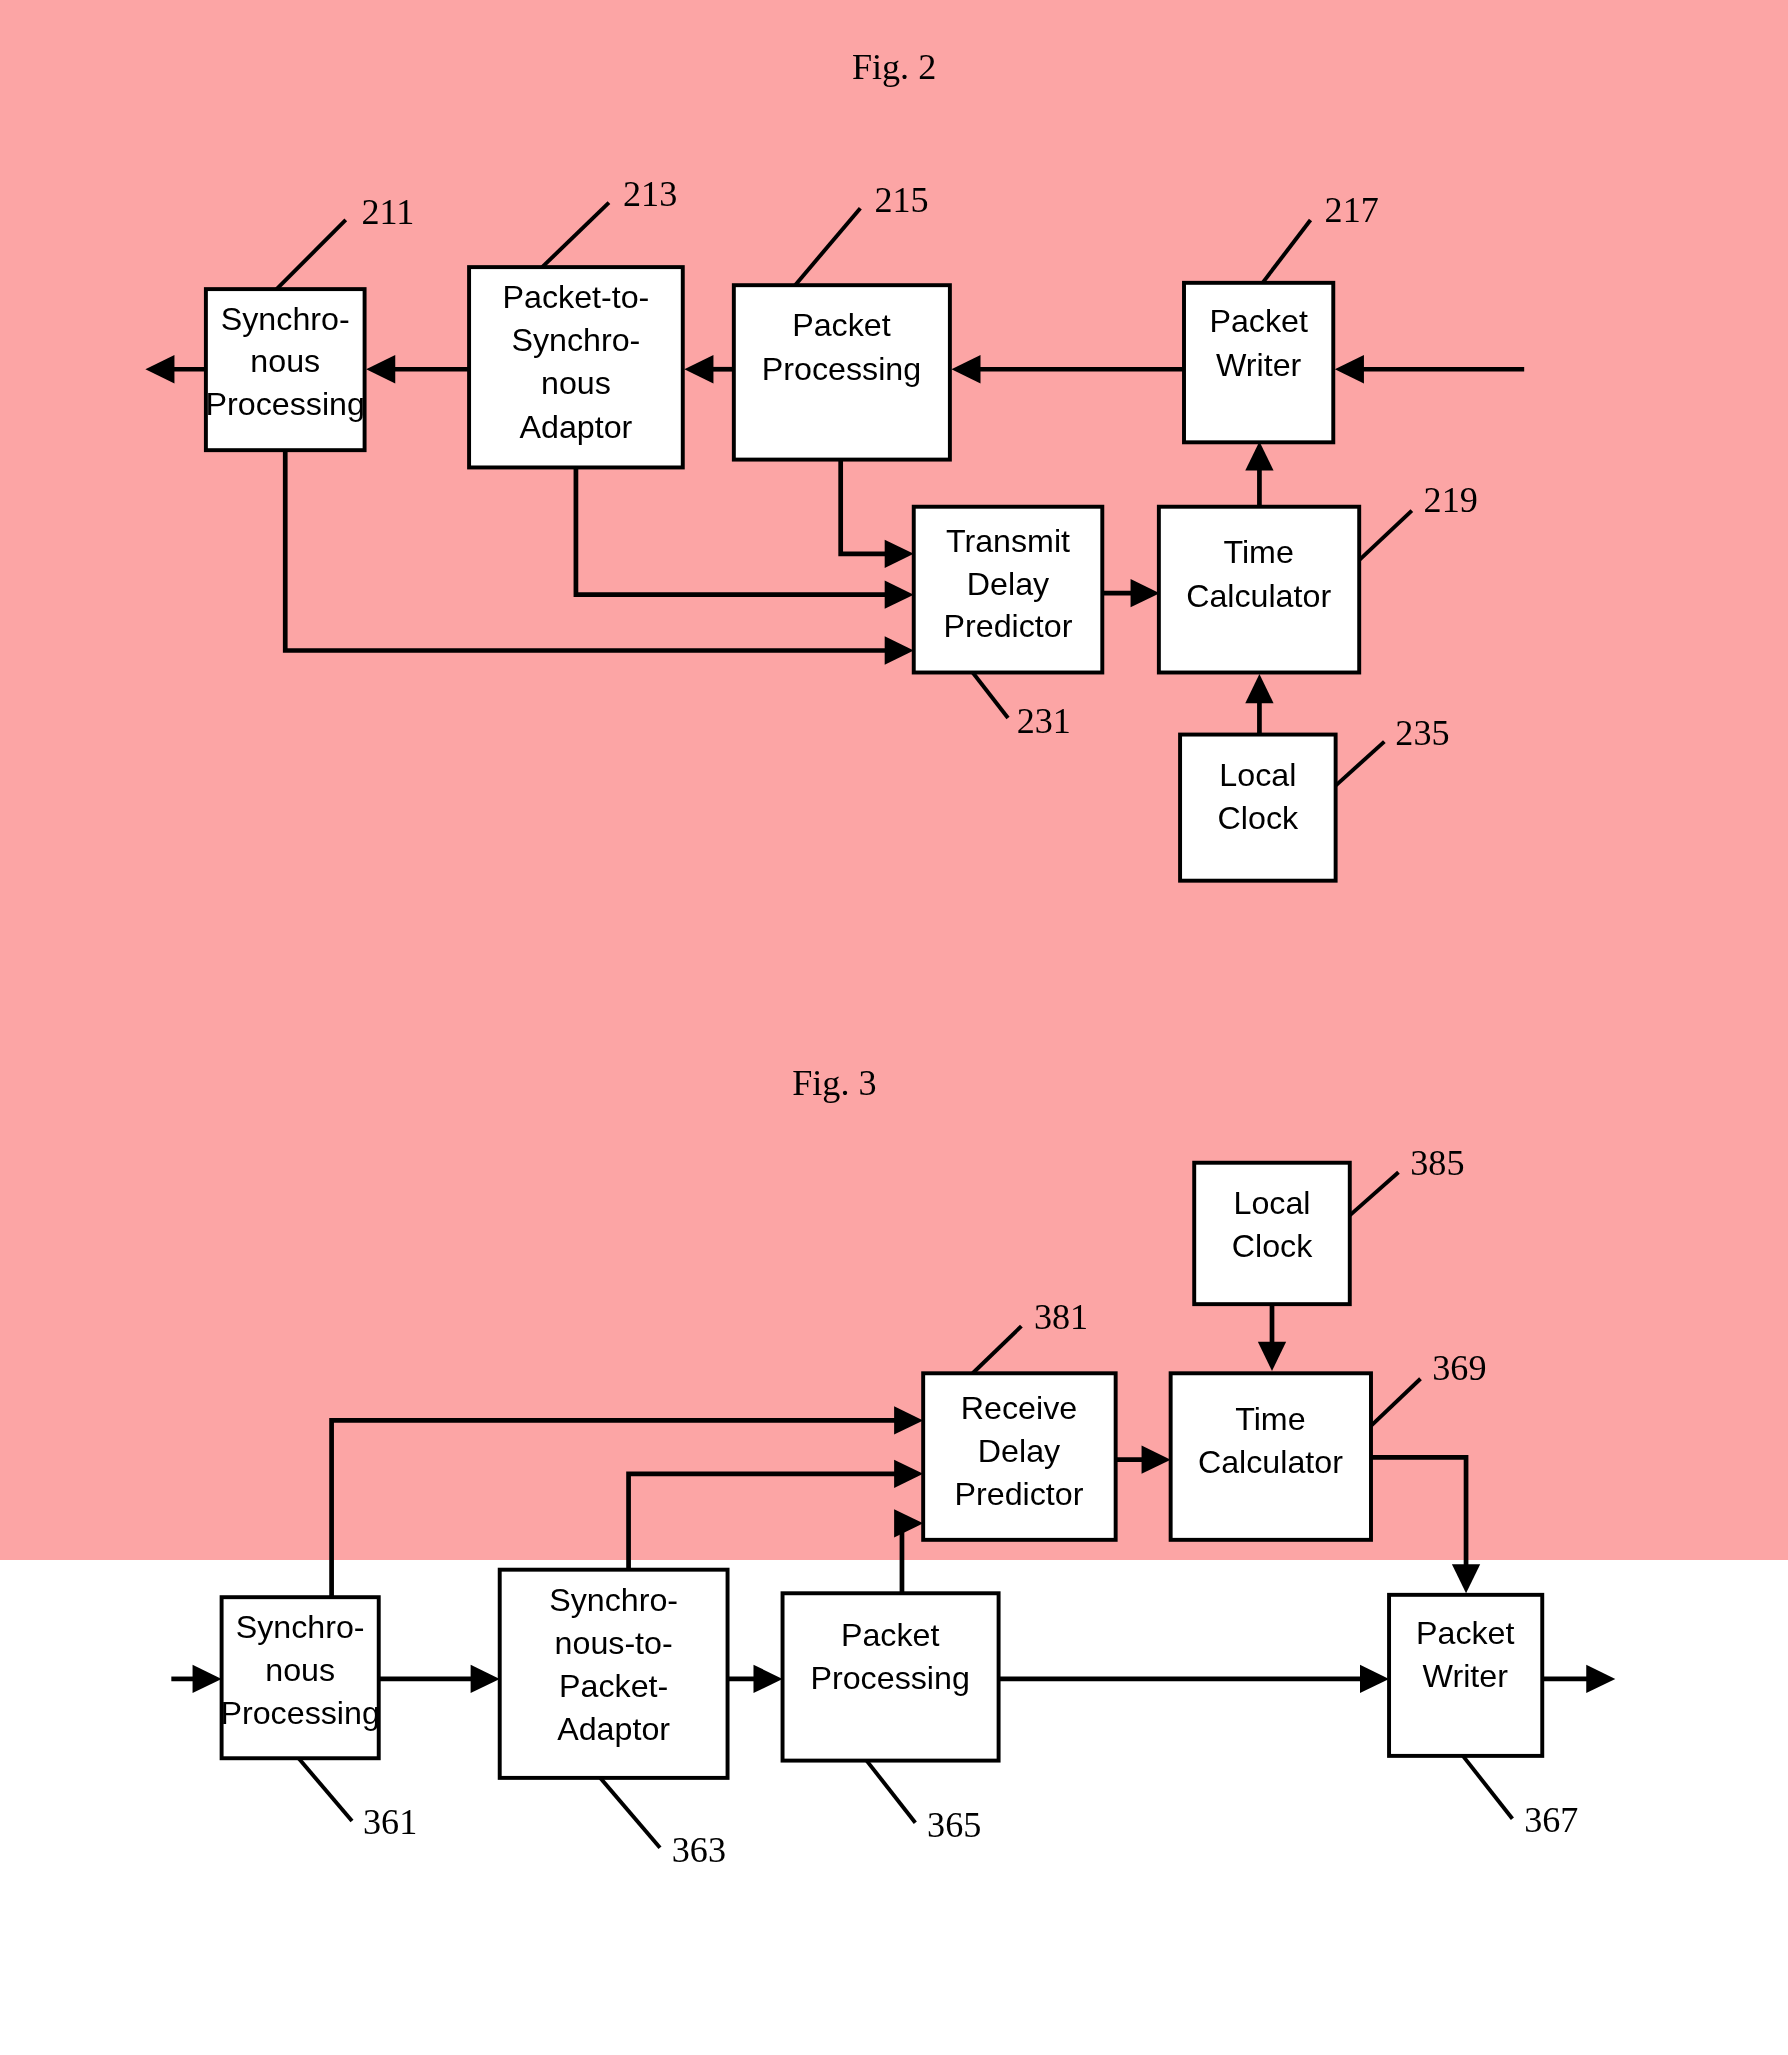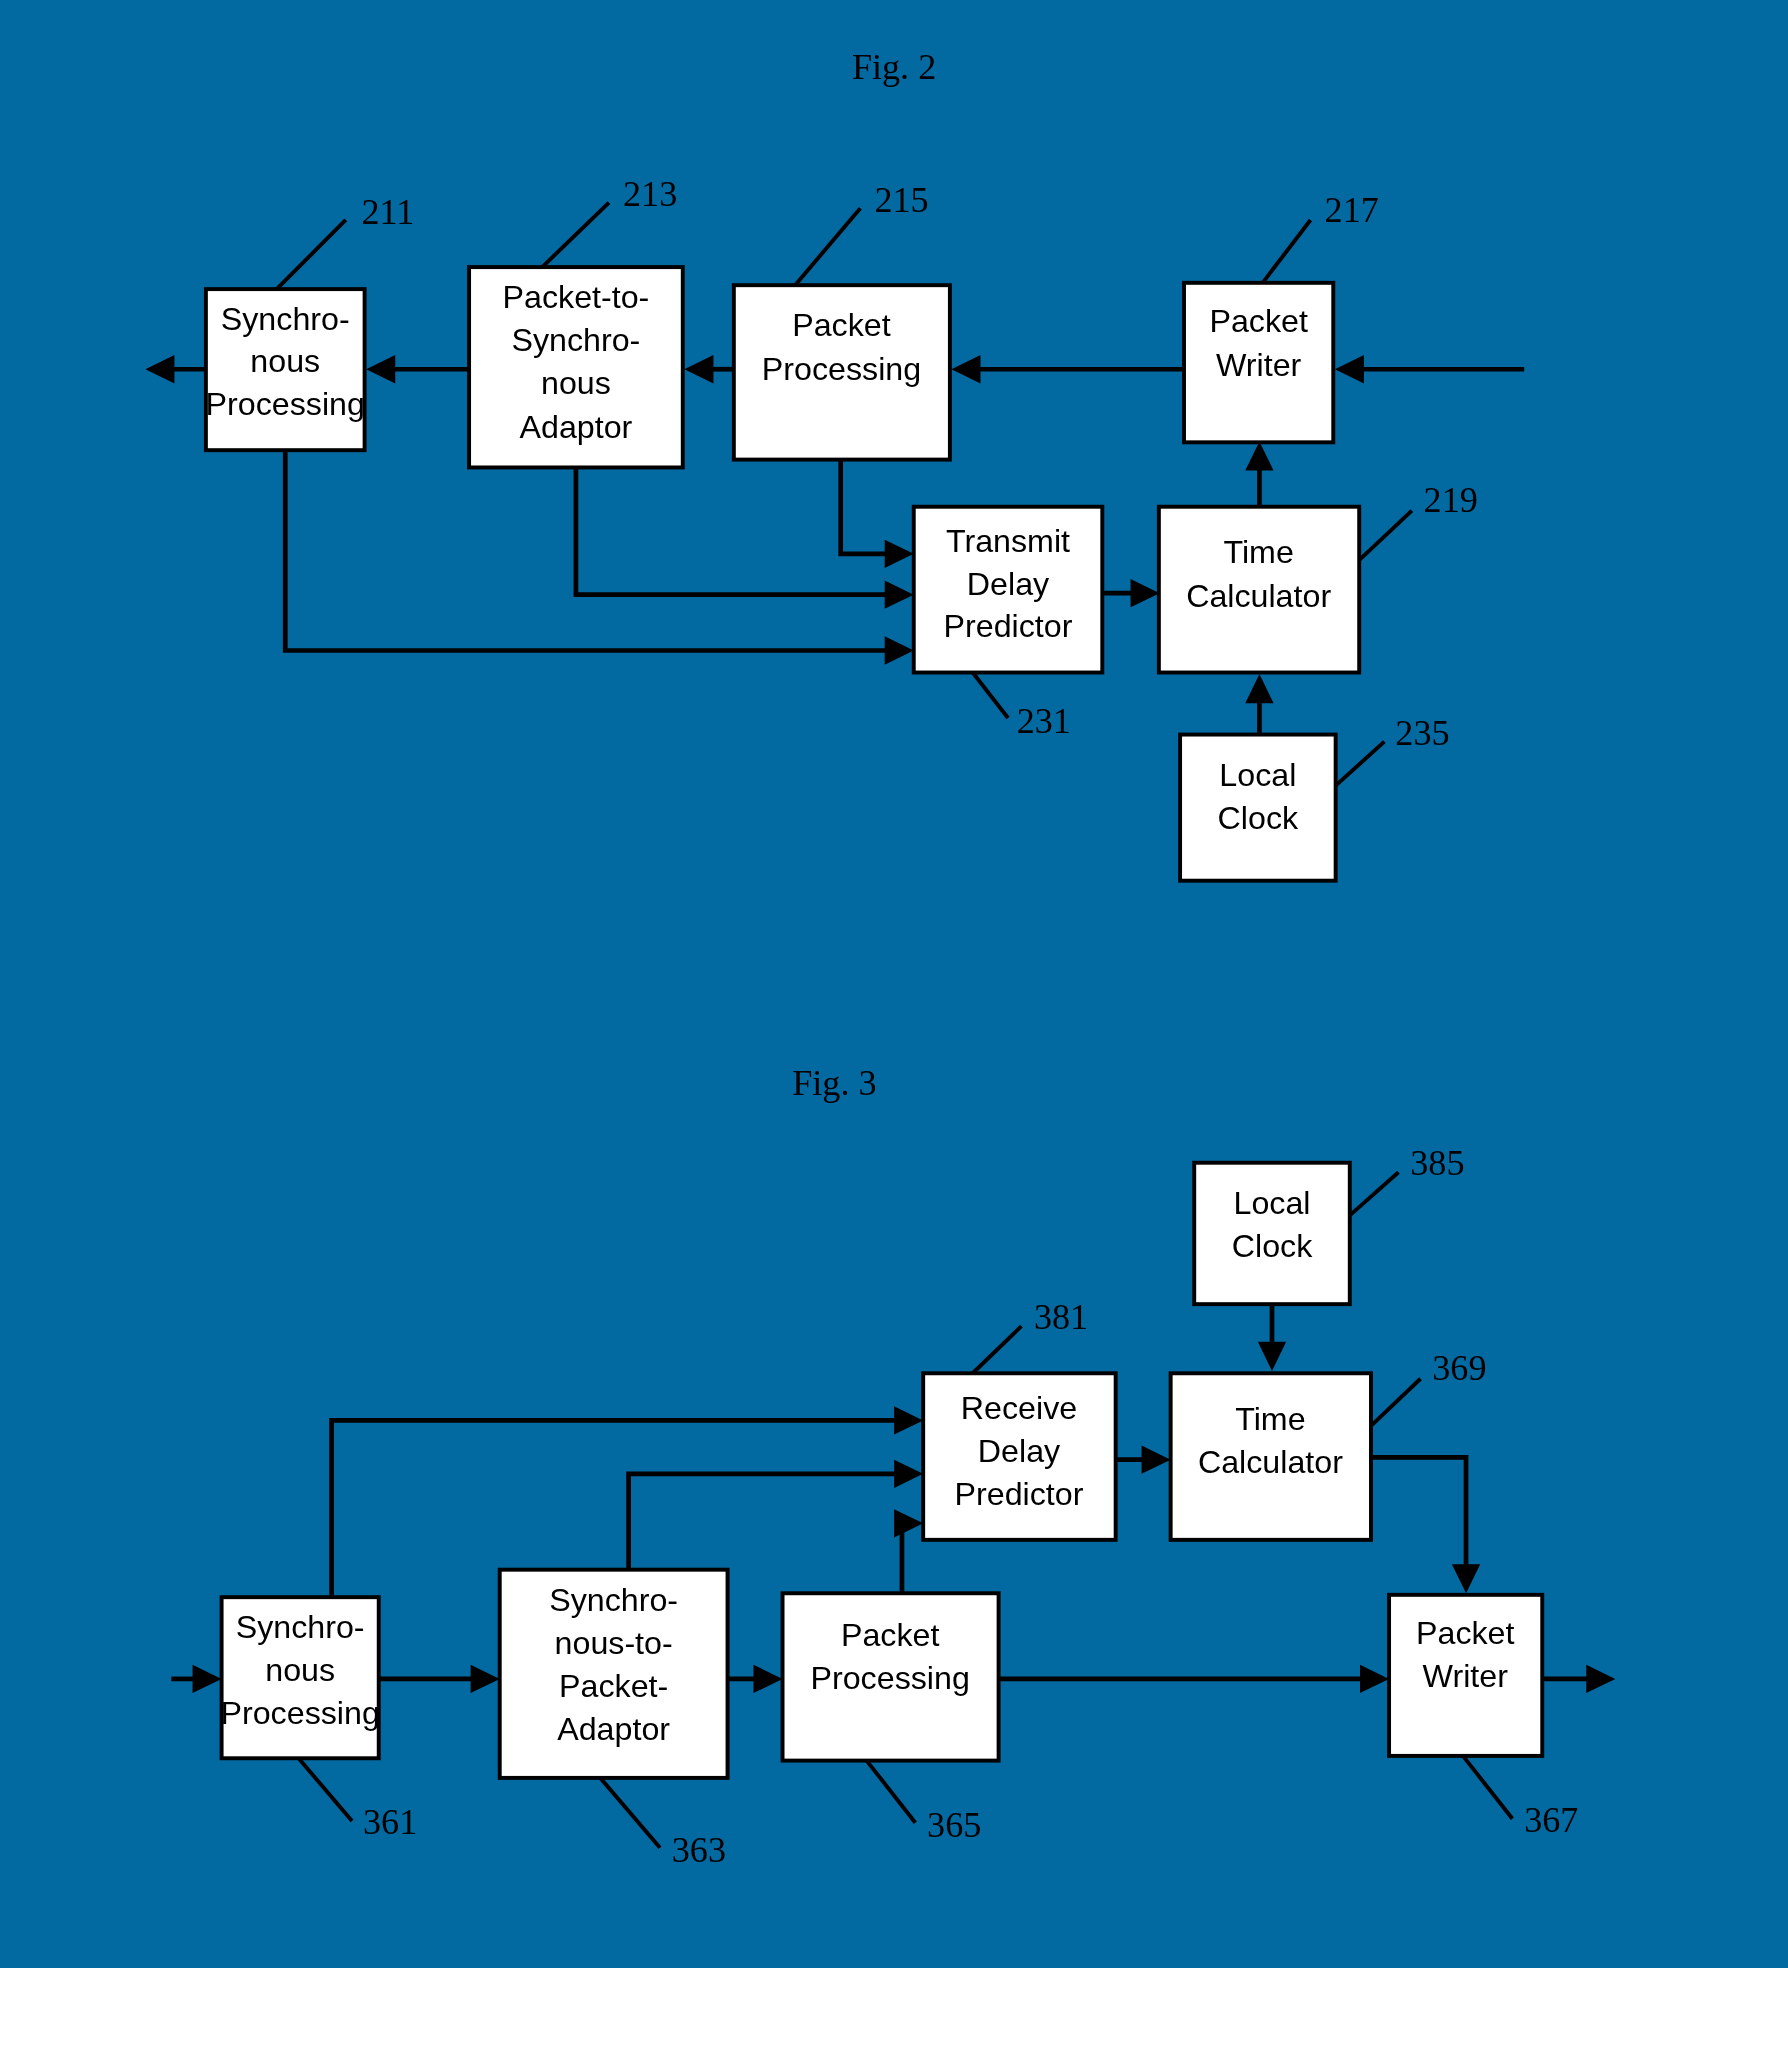--- a/index.html
+++ b/index.html
@@ -12,22 +12,22 @@
     width: 1789px;
     height: 2056px;
     font-family: "Liberation Sans", sans-serif;
     color: #000000;
     position: relative;
     overflow: hidden;
   }
   #sheet {
     position: relative;
     width: 1789px;
-    height: 1968px;
-    background: #0369a1;
+    height: 1560px;
+    background: #fca5a5;
   }
   svg.figure-canvas {
     position: absolute;
     left: 0;
     top: 0;
     width: 1789px;
     height: 2056px;
     display: block;
   }
   .fig-caption {

